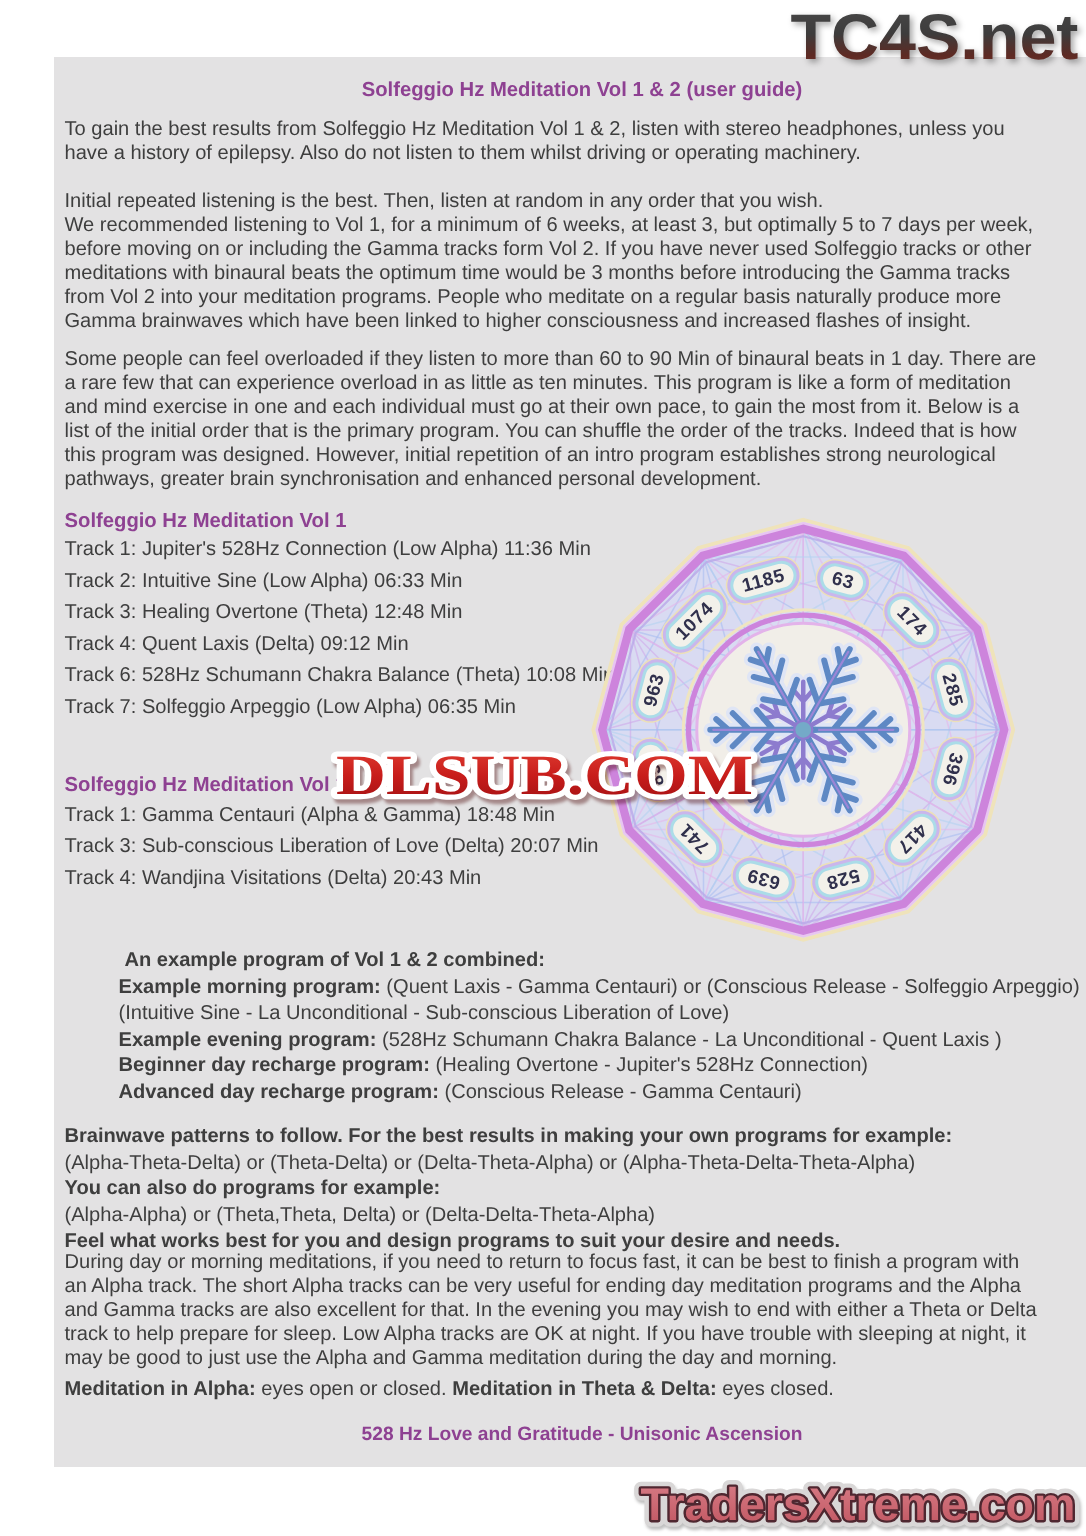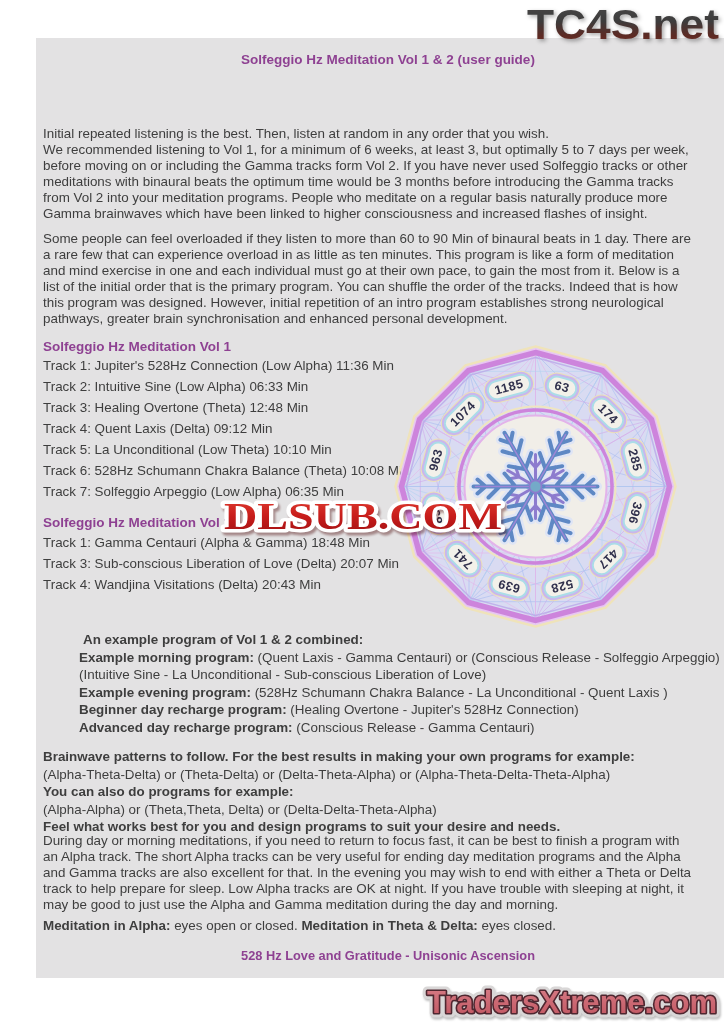--- a/index.html
+++ b/index.html
@@ -48,38 +48,38 @@
 </style>
 </head>
 <body>
 
 <div class="page">
 
   <div class="sheet">
 
     <div class="doc-title">Solfeggio Hz Meditation Vol 1 &amp; 2  (user guide)</div>
 
+    <p class="block" style="top:40px;margin:0;">To gain the best results from Solfeggio Hz Meditation Vol 1 &amp; 2, listen with stereo headphones, unless you have a history of epilepsy. Also do not listen to them whilst driving or operating machinery.</p>
 
     <p class="block" style="top:88px;margin:0;">
       <span style="display:block;">Initial repeated listening is the best. Then, listen at random in any order that you wish.</span>
       <span>We recommended listening to Vol 1, for a minimum of 6 weeks, at least 3, but optimally 5 to 7 days per week, before moving on or including the Gamma tracks form Vol 2. If you have never used Solfeggio tracks or other meditations with binaural beats the optimum time would be 3 months before introducing the Gamma tracks from Vol 2 into your meditation programs. People who meditate on a regular basis naturally produce more Gamma brainwaves which have been linked to higher consciousness and increased flashes of insight.</span>
     </p>
 
     <p class="block" style="top:193px;margin:0;">
       <span>Some people can feel overloaded if they listen to more than 60 to 90 Min of binaural beats in 1 day. There are a rare few that can experience overload in as little as ten minutes. This program is like a form of meditation and mind exercise in one and each individual must go at their own pace, to gain the most from it.</span>
       <span>Below is a list of the initial order that is the primary program. You can shuffle the order of the tracks. Indeed that is how this program was designed. However, initial repetition of an intro program establishes strong neurological pathways, greater brain synchronisation and enhanced personal development.</span>
     </p>
 
     <div class="purple-heading" style="top:301px;">Solfeggio Hz Meditation Vol 1</div>
     <div class="track-list" style="top:317px;">
       <span class="track-row">Track 1: Jupiter's 528Hz Connection (Low Alpha) 11:36 Min</span>
       <span class="track-row">Track 2: Intuitive Sine (Low Alpha)  06:33 Min</span>
       <span class="track-row">Track 3: Healing Overtone (Theta)  12:48 Min</span>
       <span class="track-row">Track 4: Quent Laxis (Delta)  09:12 Min</span>
-      <span class="track-row">Track 5: La Unconditional (Low Theta) 10:10 Min</span>
       <span class="track-row">Track 6: 528Hz Schumann Chakra Balance (Theta) 10:08 Min</span>
       <span class="track-row">Track 7: Solfeggio Arpeggio (Low Alpha)  06:35 Min</span>
     </div>
 
     <div class="purple-heading" style="top:477px;">Solfeggio Hz Meditation Vol 2</div>
     <div class="track-list" style="top:494px;">
       <span class="track-row">Track 1: Gamma Centauri (Alpha &amp; Gamma) 18:48 Min</span>
       <span class="track-row">Track 3: Sub-conscious Liberation of Love (Delta) 20:07 Min</span>
       <span class="track-row">Track 4: Wandjina Visitations (Delta) 20:43 Min</span>
     </div>

